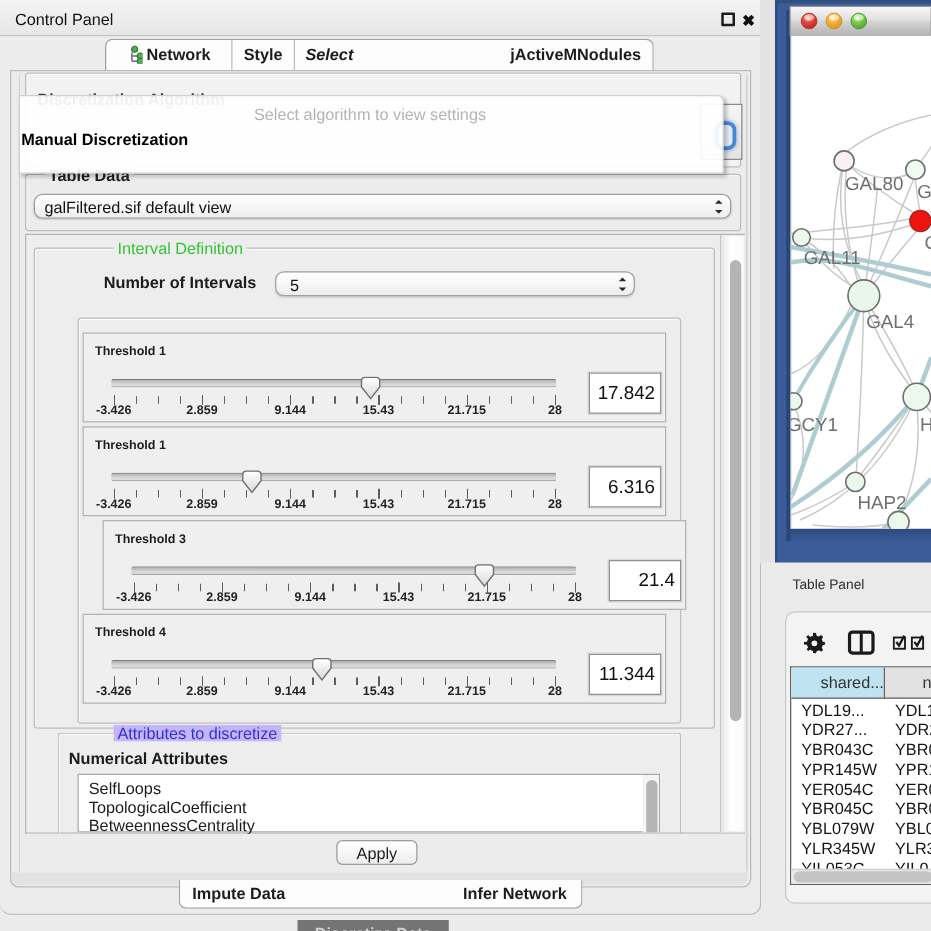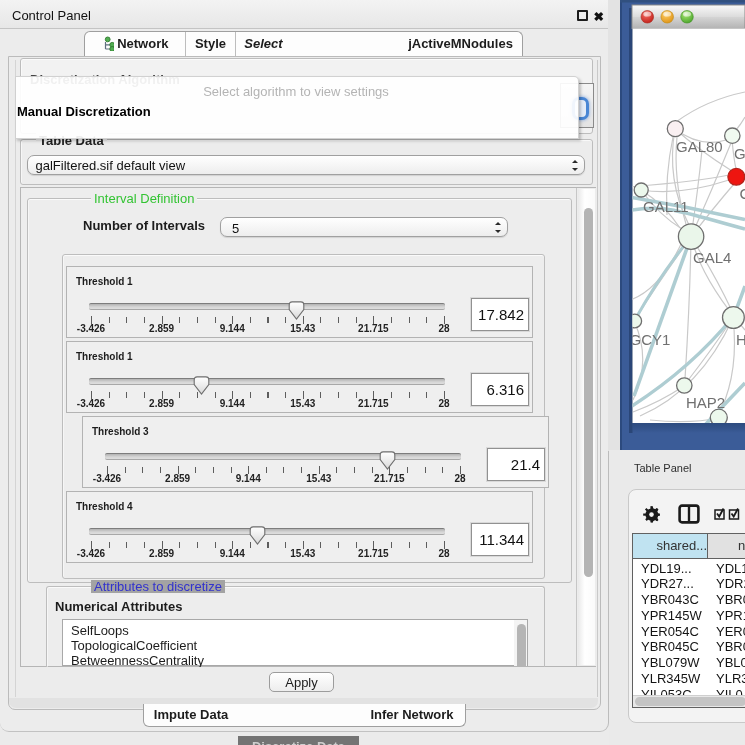--- a/index.html
+++ b/index.html
@@ -199,21 +199,21 @@
           </linearGradient>
         </defs>
       <path d="M1.2 3.8 Q1.2 0.9 4.1 0.9 L12.9 0.9 Q15.8 0.9 15.8 3.8 L15.8 8.6 L8.5 18 L1.2 8.6 Z" fill="url(#gth4)" stroke="#6e6e6e" stroke-width="1.1"></path>
     </svg>
     <div class="vbox">
         <span class="vtext">11.344</span>
       </div>
   </div>
 
   <div class="abs etch" style="left:46px;top:585.5px;width:497px;height:95px;border-bottom:none;"></div>
-  <div class="gtitle" style="left:55px;top:579.5px;color:#3232cd;background:#a3a3a3;">Attributes to discretize</div>
+  <div class="gtitle" style="left:55px;top:579.5px;color:#3232cd;background:#c4b5fd;">Attributes to discretize</div>
   <div class="abs bold" style="left:55px;top:598.5px;">Numerical Attributes</div>
   <div class="abs" style="left:62px;top:619px;width:466px;height:47px;background:#fff;border:1px solid #a8a8a8;box-sizing:border-box;"></div>
   <div class="abs" style="left:71px;top:622.5px;font-size:13px;line-height:15px;">SelfLoops<br>TopologicalCoefficient<br>BetweennessCentrality</div>
   <div class="abs" style="left:514px;top:620px;width:13px;height:46px;background:#f4f4f4;"></div>
   <div class="abs" style="left:516.5px;top:624px;width:9px;height:42px;background:#b5b5b5;border-radius:4.5px 4.5px 0 0;"></div>
 
   <div class="abs" style="left:21px;top:667px;width:574px;height:31px;background:#ececec;"></div>
   <div class="abs" style="left:269px;top:671.5px;width:65px;height:20px;background:linear-gradient(#ffffff,#ededed);border:1px solid #9c9c9c;border-radius:5px;box-sizing:border-box;text-align:center;line-height:20px;">Apply</div>
 
   <div class="abs" style="left:143px;top:704px;width:323px;height:23px;background:#fdfdfd;border:1px solid #9f9f9f;border-top:none;border-radius:0 0 6px 6px;box-sizing:border-box;">

